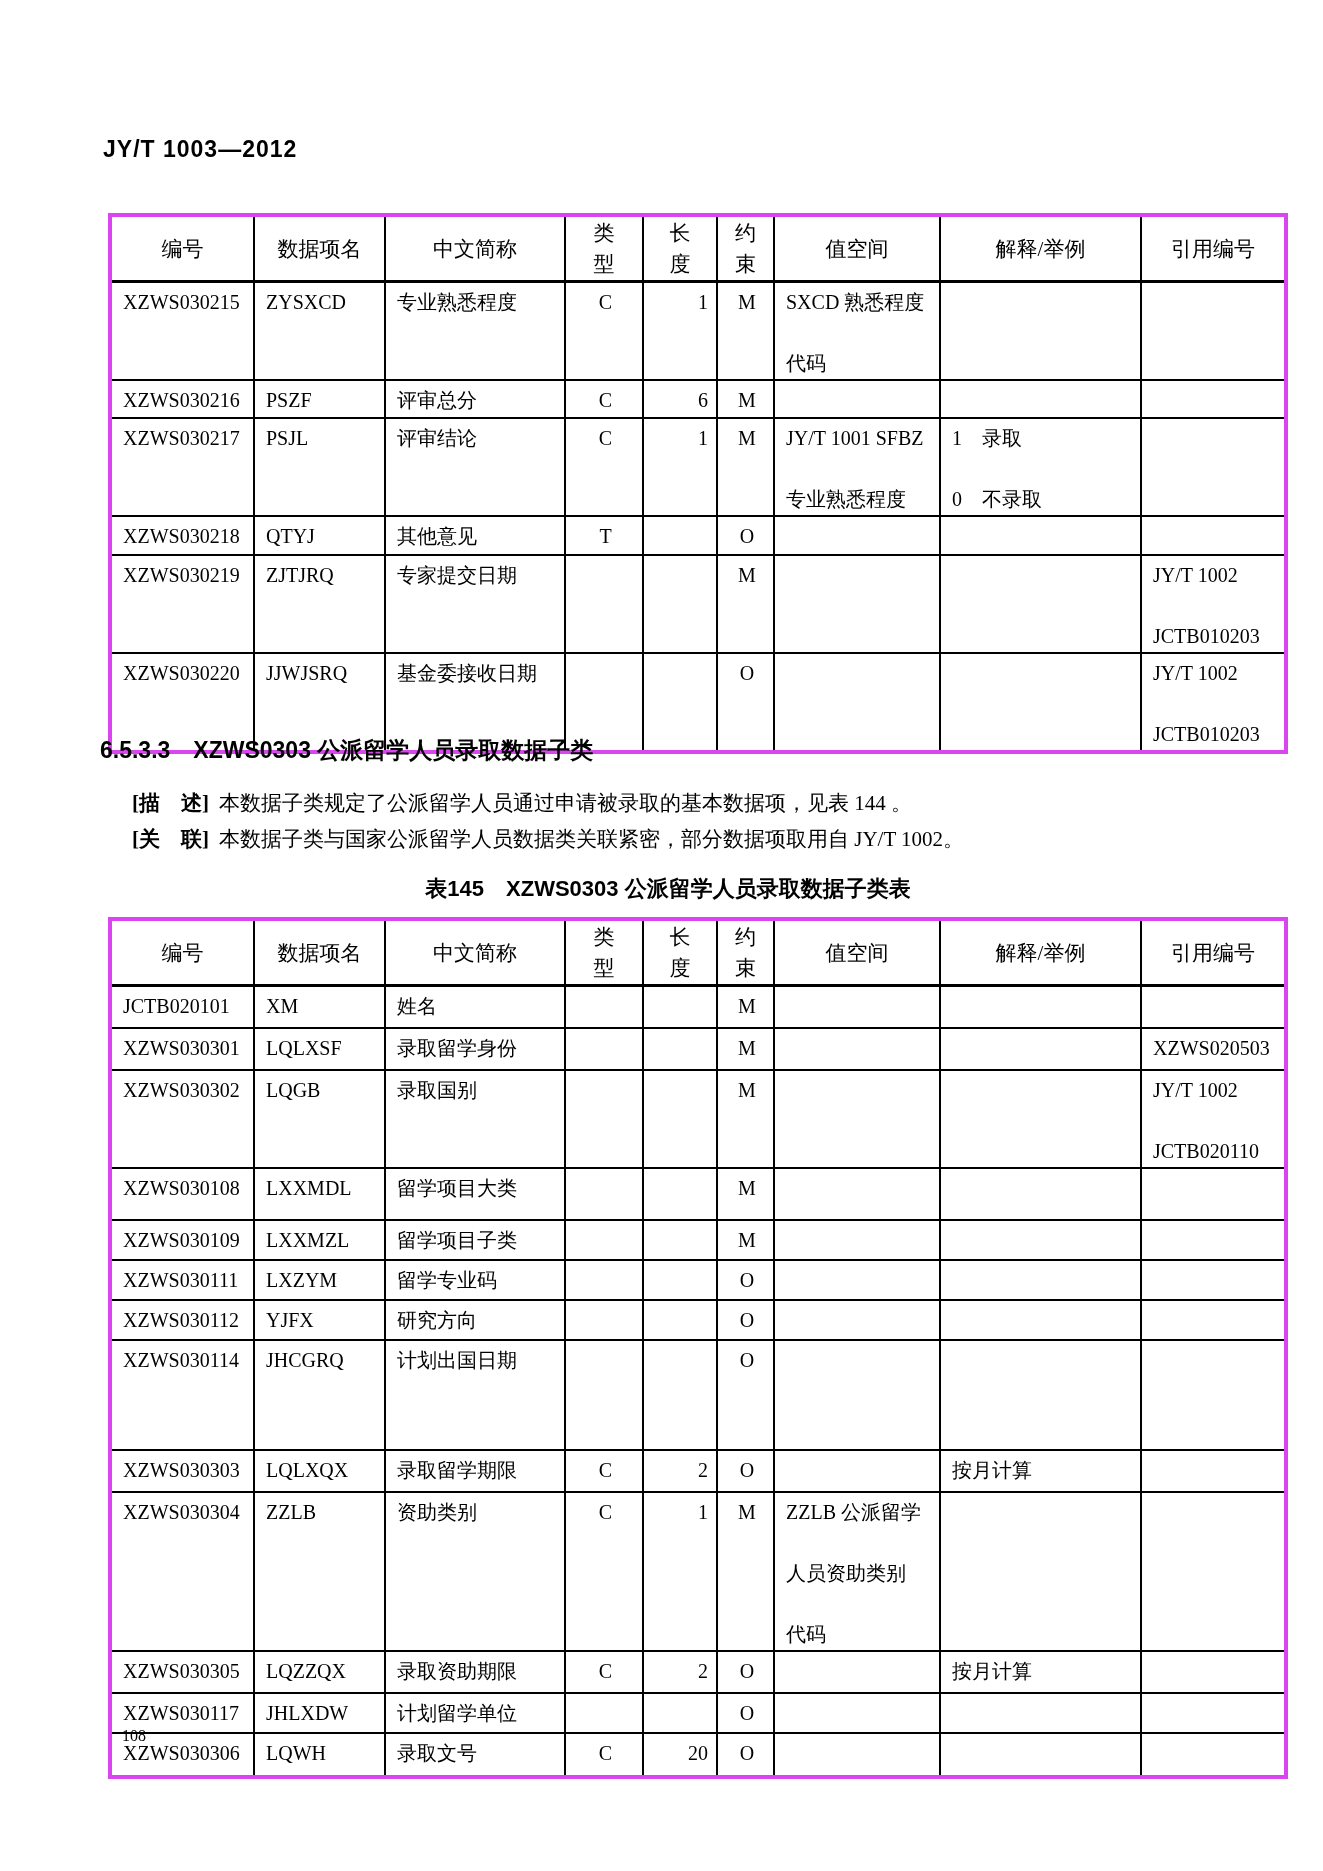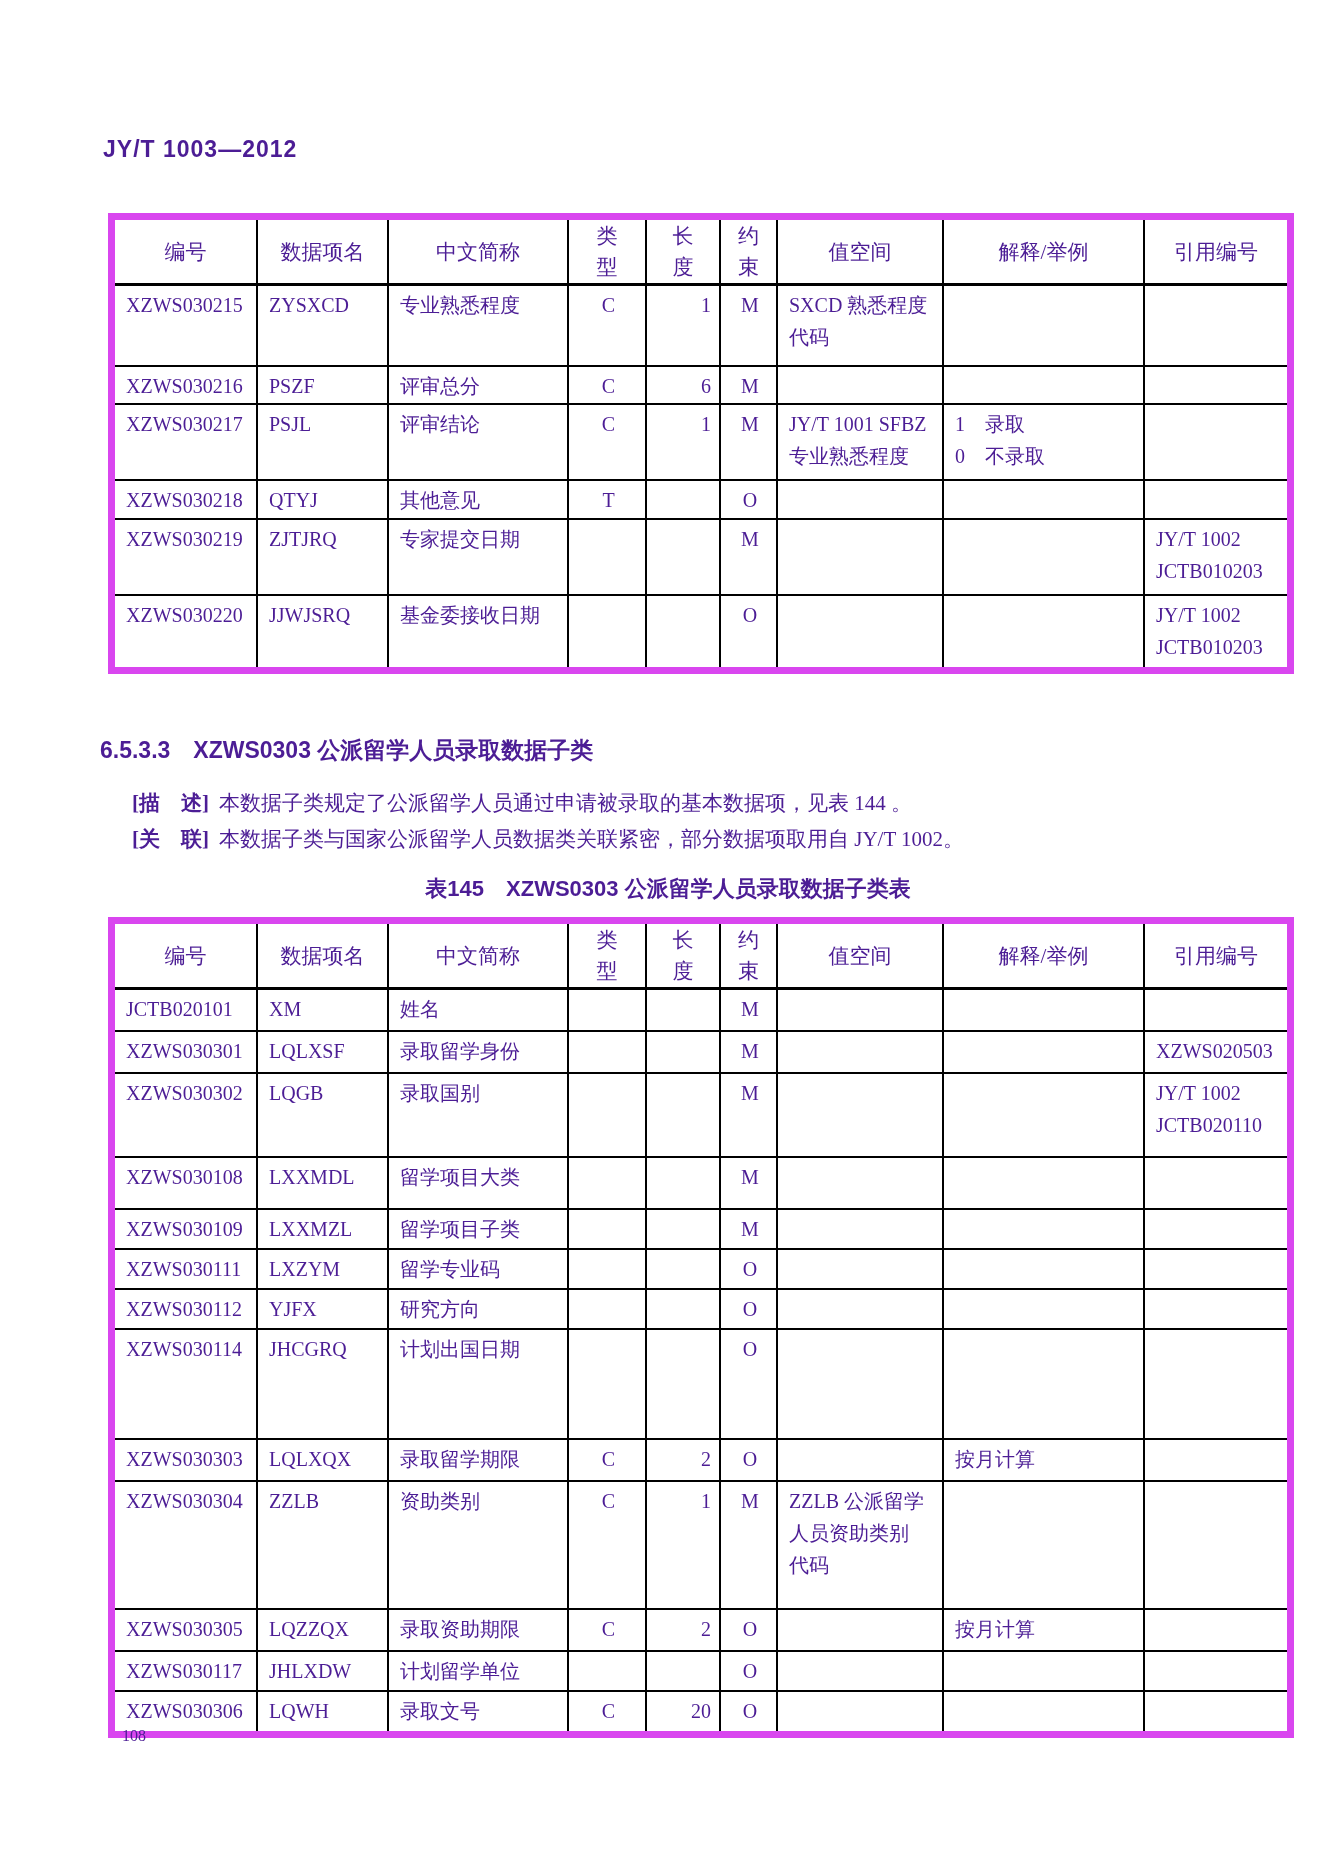--- a/index.html
+++ b/index.html
@@ -1,51 +1,51 @@
 <!DOCTYPE html>
 <html><head>
 <meta charset="utf-8">
 <style>
   html,body { margin:0; padding:0; background:#e8e8e8; }
   .page {
     position:relative;
     width:1323px; height:1871px;
     margin:0 auto;
     background:#ffffff;
-    color:#4c1d95;
+    color:#000000;
     font-family:"Liberation Serif","DejaVu Serif",serif;
     overflow:hidden;
   }
   .doc-header {
     position:absolute; left:103px; top:136px;
     font-family:"Liberation Sans","DejaVu Sans",sans-serif;
     font-weight:bold; font-size:23px; letter-spacing:1px;
   }
   table.data {
     position:absolute; left:108px; width:1120px;
     border-collapse:collapse; table-layout:fixed;
-    border:7px solid #d946ef;
+    border:4px solid #d946ef;
     font-size:20px;
   }
   #table1 { top:213px; }
   #table2 { top:917px; }
   table.data th {
     border:2px solid #000; border-bottom:3px solid #000;
     font-weight:normal; font-size:21px;
     text-align:center; vertical-align:middle;
     height:54px; padding:2px;
   }
   table.data td {
     border:2px solid #000;
     vertical-align:top;
     padding:7px 8px 4px 11px;
     line-height:1.2;
     overflow:hidden;
   }
-  td .ln + .ln { margin-top:8px; }
+  td .ln + .ln { margin-top:37px; }
   th .ln + .ln { margin-top:3px; }
   
   .col-id   { width:137px; }
   .col-name { width:125px; }
   .col-cn   { width:174px; }
   .col-type { width:72px;  }
   .col-len  { width:68px;  }
   .col-cons { width:51px;  }
   .col-vs   { width:160px; }
   .col-ex   { width:195px; }

